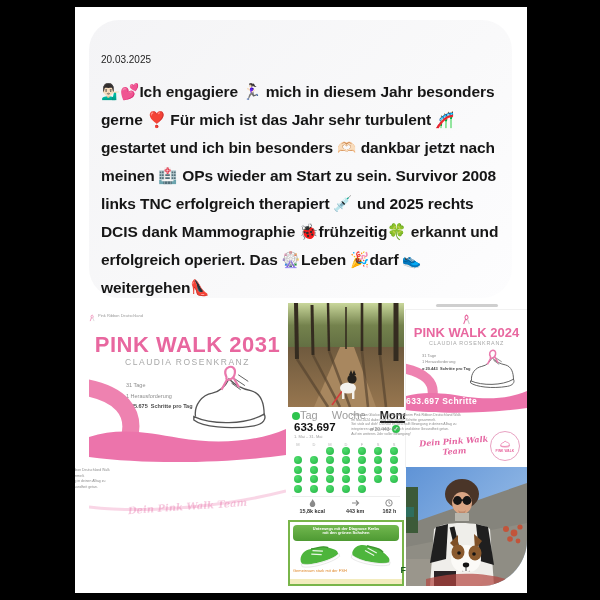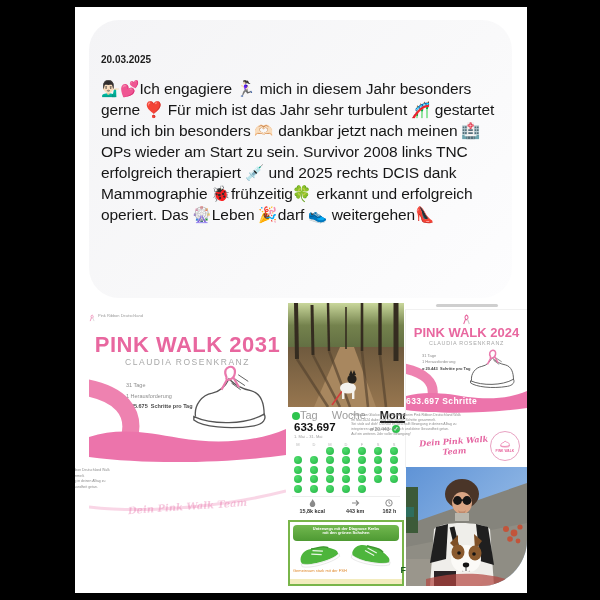--- a/index.html
+++ b/index.html
@@ -9,23 +9,23 @@
   .bar-left{left:0;top:0;width:75px;height:600px;}
   .bar-right{left:527px;top:0;width:73px;height:600px;}
   .bar-top{left:0;top:0;width:600px;height:7px;}
   .bar-bottom{left:0;top:593px;width:600px;height:7px;}
 
   
   .note-card{position:absolute;left:89px;top:20px;width:423px;height:278px;
     background:linear-gradient(135deg,#f4f4f6 0%,#f9f9fa 60%,#fdfdfe 100%);
     border-radius:30px;}
   .note-title{position:absolute;left:12px;top:10px;font-size:16.5px;font-weight:800;color:#121212;}
-  .note-date{position:absolute;left:12px;top:34px;font-size:10px;font-weight:700;color:#1c1c1c;}
-  .note-body{position:absolute;left:12px;top:58px;width:399px;font-size:15.5px;font-weight:400;
-    color:#161616;line-height:21px;letter-spacing:-.1px;}
+  .note-date{position:absolute;left:12px;top:34px;font-size:10px;font-weight:400;color:#1c1c1c;}
+  .note-body{position:absolute;left:12px;top:58px;width:399px;font-size:15.5px;font-weight:700;
+    color:#161616;line-height:28px;letter-spacing:-.1px;}
 
   
   .cert{position:absolute;background:#fff;}
   .pink{color:#e8679f;}
   .s50{transform:scale(.5);transform-origin:0 0;width:200%;}
   .s50c{transform:scale(.5);transform-origin:50% 0;width:200%;margin-left:-50%;text-align:center;}
   .s40c{transform:scale(.4);transform-origin:50% 0;width:250%;margin-left:-75%;text-align:center;}
 
   
   .cert-2023{left:89px;top:303px;width:197px;height:217px;}

